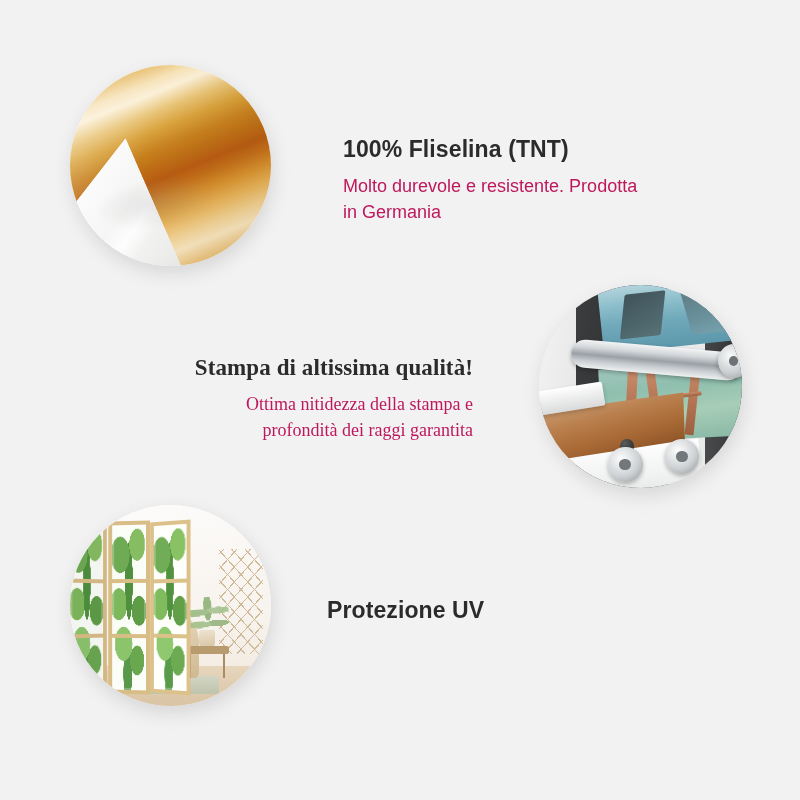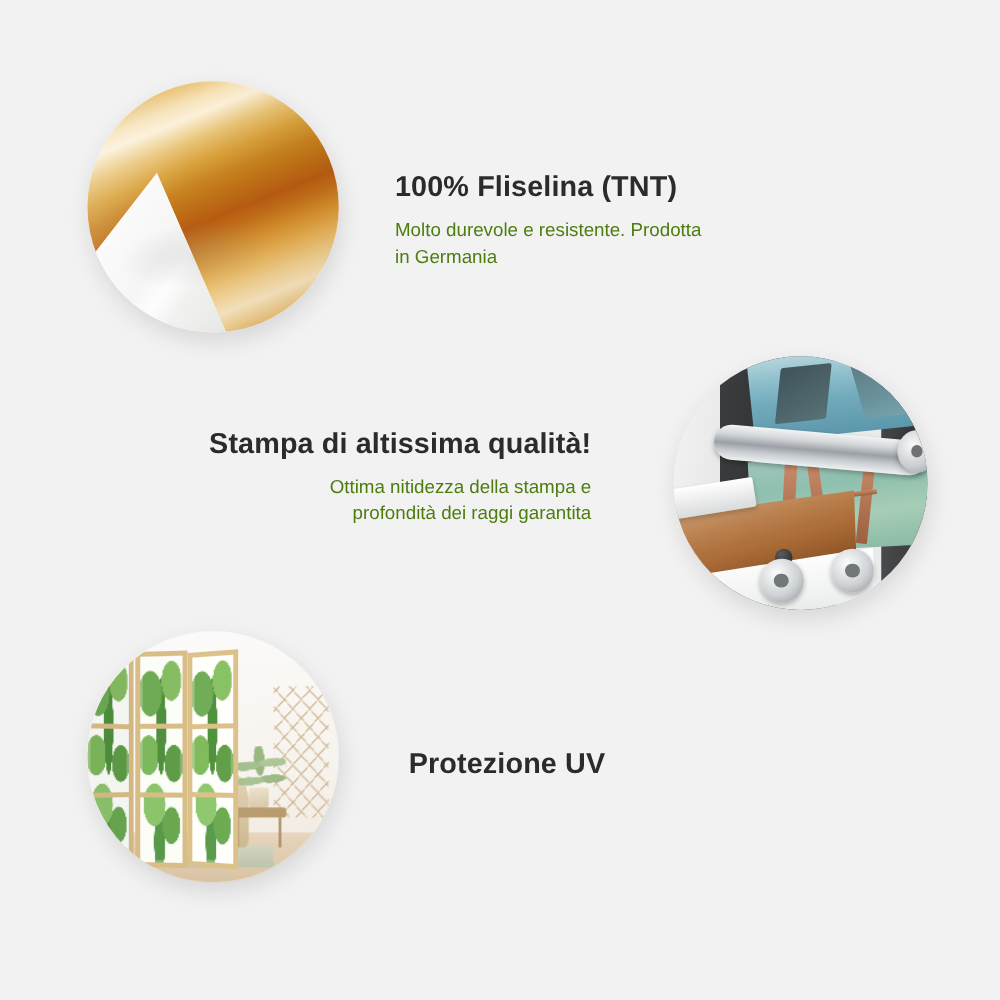--- a/index.html
+++ b/index.html
@@ -28,22 +28,22 @@
   .text-block { position:absolute; }
   .feat-title {
     font-size:23px;
     font-weight:bold;
     color:#2b2b2b;
     letter-spacing:0.1px;
     white-space:nowrap;
     margin-bottom:11px;
   }
   .feat-desc {
-    font-size:15px;
-    color:#4d7c0f;
+    font-size:18px;
+    color:#be185d;
     line-height:1.42;
     white-space:pre-line;
   }
   .align-right { text-align:right; }
   .align-left  { text-align:left; }
 
   
   #c1 { left:70px; top:65px; width:201px; height:201px; }
   #c1 .circle { background:#fdfdfd; }
   .peel-art { position:absolute; inset:0; }
@@ -271,22 +271,22 @@
     content:""; position:absolute; left:0; right:0; top:33%; height:4px; background:#d8bd87;
   }
   .panel::before {
     content:""; position:absolute; left:0; right:0; top:66%; height:4px; background:#d8bd87;
   }
   .panel.p1 { transform:perspective(340px) rotateY(16deg); z-index:3; filter:brightness(.97); }
   .panel.p2 { transform:perspective(340px) rotateY(-6deg); z-index:2; }
   .panel.p3 { transform:perspective(340px) rotateY(-16deg); z-index:1; filter:brightness(1.02); }
 
   
-  #t1 { left:316px; top:136px; width:340px; }
-  #t2 { left:133px; top:341px; width:340px; }
+  #t1 { left:343px; top:136px; width:340px; }
+  #t2 { left:133px; top:355px; width:340px;font-family:Liberation Serif, serif; }
   #t3 { left:327px; top:569px; width:340px;margin-top:28px; }
 </style>
 </head>
 <body>
 
 <div class="stage">
 
   <div class="circle-wrap" id="c1">
     <div class="circle">
       <div class="peel-art">

